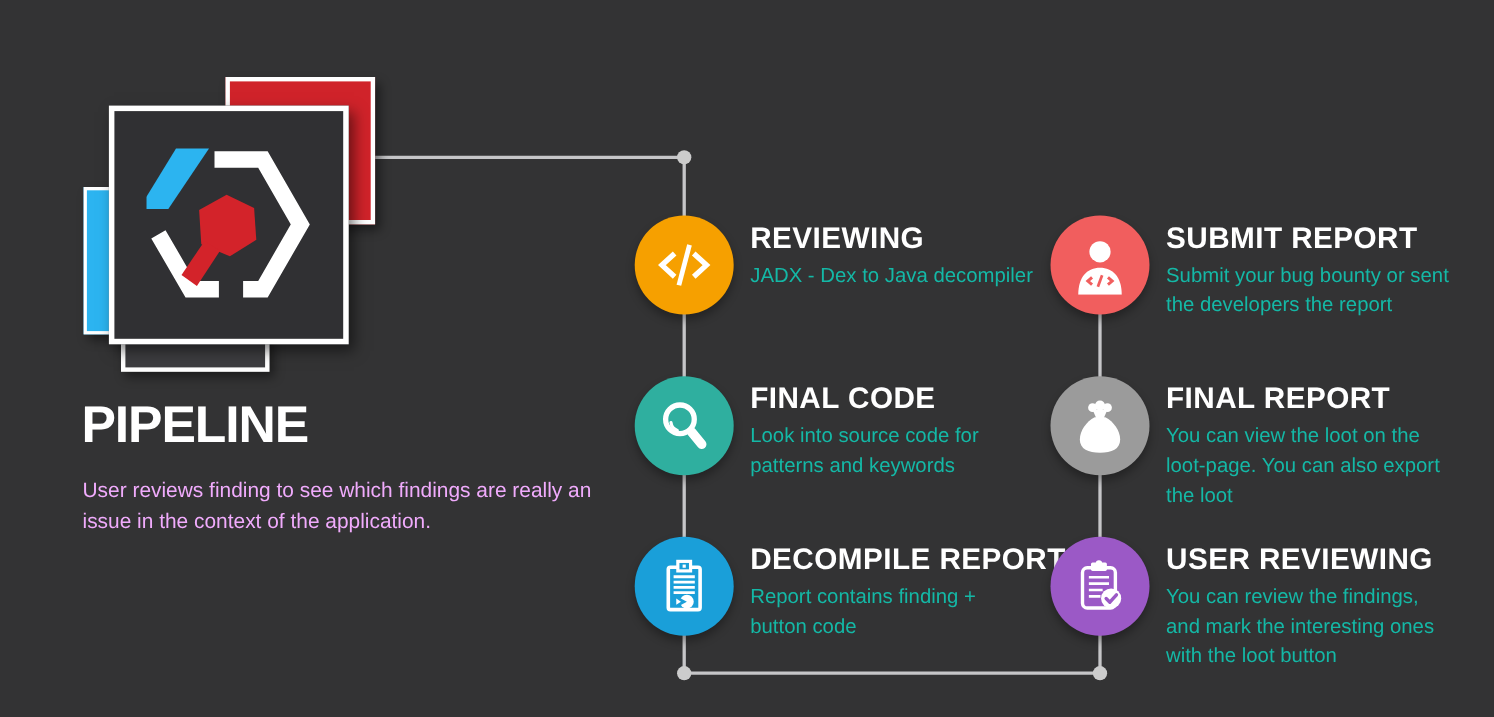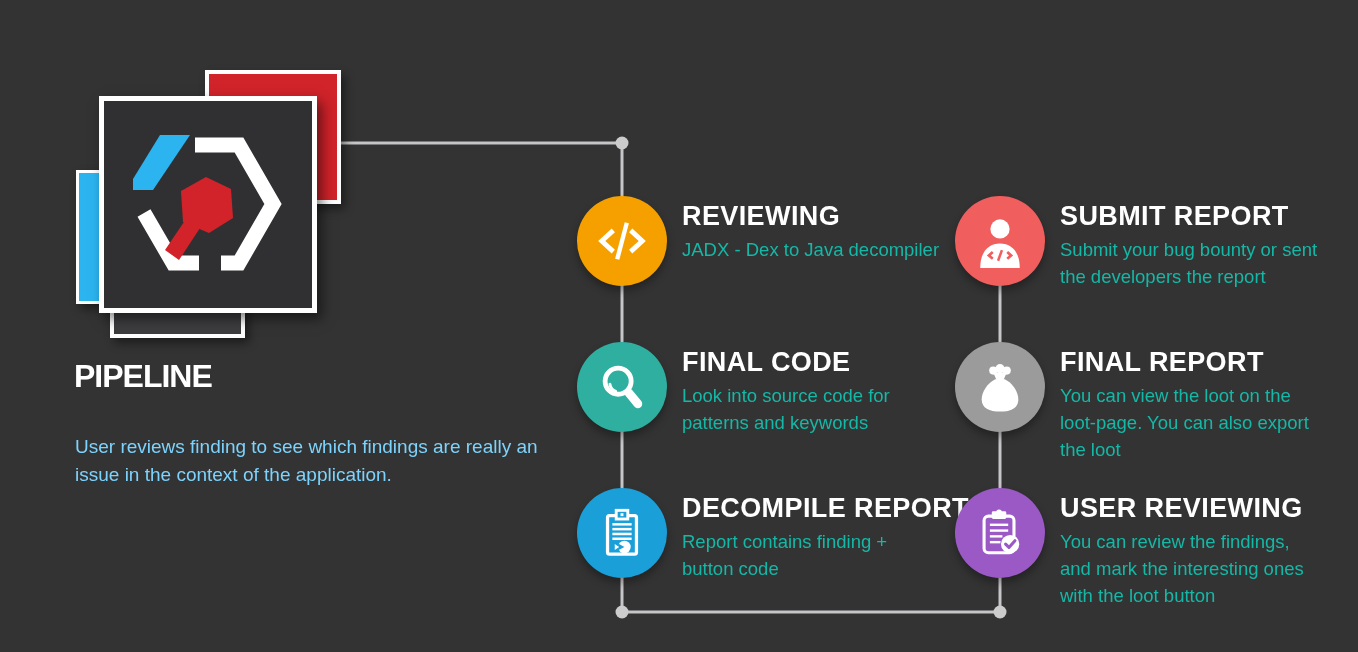--- a/index.html
+++ b/index.html
@@ -14,24 +14,24 @@
   
   .sq{position:absolute;box-sizing:border-box;border:4px solid #fff;
       box-shadow:4px 5px 9px rgba(0,0,0,.45);}
   .sq-cyan{left:76px;top:170px;width:40px;height:134px;background:#2CB4F0;border-width:3px;z-index:1;}
   .sq-red{left:205px;top:70px;width:136px;height:134px;background:#D0232A;z-index:1;}
   .sq-dark{left:110px;top:248px;width:135px;height:90px;background:#3D3D40;z-index:1;}
   .sq-main{left:99px;top:96px;width:218px;height:217px;background:#303033;border-width:5px;z-index:2;
            box-shadow:5px 6px 12px rgba(0,0,0,.5);}
 
   
-  .pipeline-title{position:absolute;left:74px;top:358px;font-size:32px;font-weight:bold;
+  .pipeline-title{position:absolute;left:74px;top:358px;font-size:47px;font-weight:bold;
                   color:#fff;letter-spacing:-1px;z-index:2;}
   .pipeline-desc{position:absolute;left:75px;top:433px;font-size:19px;line-height:28px;
-                 color:#7dd3fc;white-space:pre-line;z-index:2;}
+                 color:#f0abfc;white-space:pre-line;z-index:2;}
 
   
   .step{position:absolute;width:420px;height:110px;z-index:3;}
   .step-circle{position:absolute;left:0;top:0;width:90px;height:90px;border-radius:50%;
                background:var(--c);display:flex;align-items:center;justify-content:center;
                box-shadow:0 5px 9px rgba(0,0,0,.32);}
   .step-text{position:absolute;left:105px;top:5px;width:310px;}
   .step-title{font-size:27px;font-weight:bold;line-height:31px;color:#fff;letter-spacing:.4px;}
   .step-desc{font-size:18.5px;line-height:27px;color:#14b8a6;margin-top:4px;white-space:pre-line;}
 </style>

